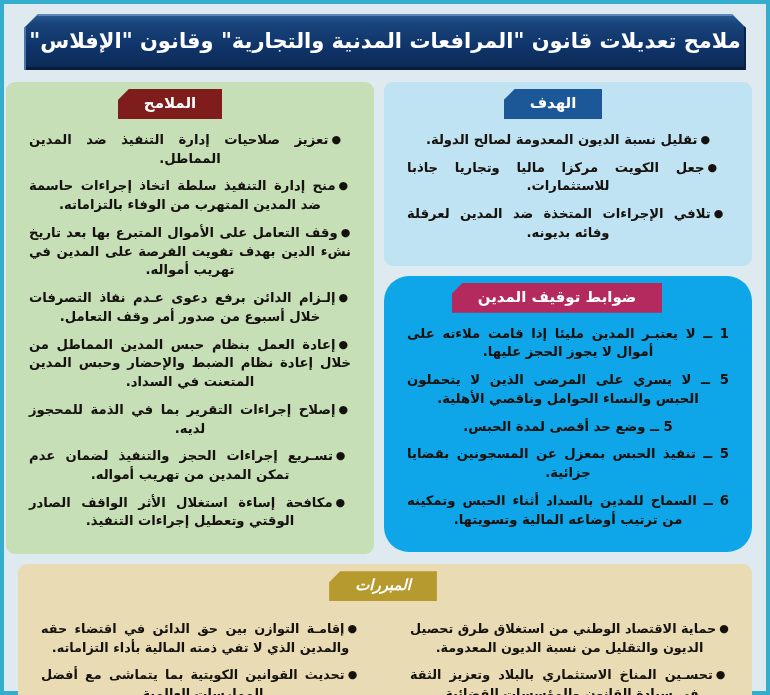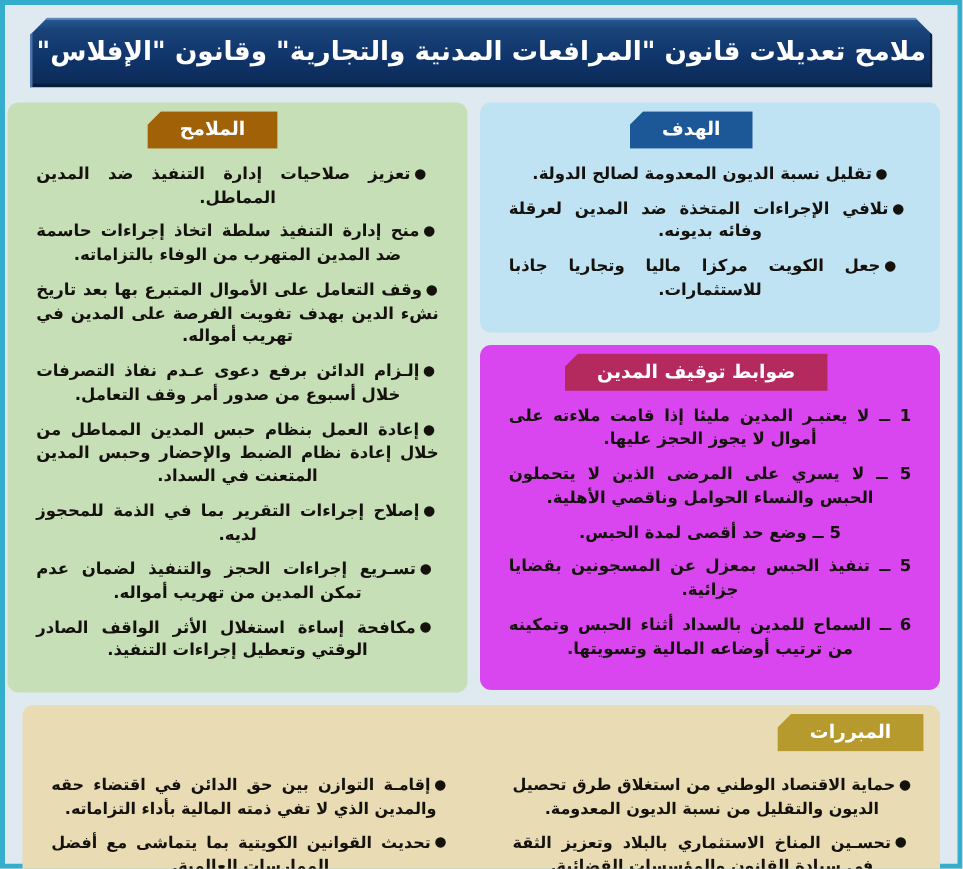--- a/index.html
+++ b/index.html
@@ -55,48 +55,48 @@
   .col-left{flex:0 0 368px;}
 
   .panel{
     border-radius:9px;
     padding:7px 9px 11px 9px;
     box-sizing:border-box;
     position:relative;
   }
   .panel.green{background:#c6dfb6;}
   .panel.blue{background:#bfe3f3;}
-  .panel.pink{background:#d946ef;}
+  .panel.pink{background:#0ea5e9;border-radius:25px;}
   .panel.tan{background:#e9dcb4;}
 
   .panel-head{
     display:flex;justify-content:center;
     margin-bottom:7px;
   }
   .tab{
     display:inline-block;
     color:#ffffff;
     font-weight:bold;
     font-size:15px;
     line-height:1;
     padding:7px 26px 8px 26px;
     -webkit-clip-path:polygon(0 0,100% 0,100% 100%,0 100%,0 9px);
     clip-path:polygon(11px 0,100% 0,100% 100%,0 100%,0 11px);
     white-space:nowrap;
   }
-  .tab.green{background:#a16207;text-align:center;}
+  .tab.green{background:#7f1d1d;text-align:center;}
   .tab.blue{background:#1c5897;}
   .tab.pink{background:#b42a5f;}
   .tab.tan{background:#b79a2e;}
 
   
   .panel.green .panel-head{justify-content:center;padding-right:40px;}
   .panel.blue  .panel-head{justify-content:center;padding-right:30px;}
   .panel.pink  .panel-head{justify-content:center;padding-right:22px;}
-  .panel.tan   .panel-head{justify-content:flex-start;padding-right:4px;}
+  .panel.tan   .panel-head{justify-content:center;padding-right:4px;font-style:italic;}
 
   ul.items{
     list-style:none;
     margin:12px;padding:0;
   }
   ul.items li{
     color:#15110d;
     font-size:13.2px;
     font-weight:bold;
     line-height:1.42;
@@ -136,22 +136,22 @@
   <div class="columns">
 
     <div class="col-right">
 
       <div class="panel blue">
         <div class="panel-head">
           <span class="tab blue">الهدف</span>
         </div>
         <ul class="items">
           <li><span class="bullet">●</span><span>تقليل نسبة الديون المعدومة لصالح الدولة.</span></li>
+          <li><span class="bullet">●</span><span>جعل الكويت مركزا ماليا وتجاريا جاذبا للاستثمارات.</span></li>
           <li><span class="bullet">●</span><span>تلافي الإجراءات المتخذة ضد المدين لعرقلة وفائه بديونه.</span></li>
-          <li><span class="bullet">●</span><span>جعل الكويت مركزا ماليا وتجاريا جاذبا للاستثمارات.</span></li>
         </ul>
       </div>
 
       <div class="panel pink">
         <div class="panel-head">
           <span class="tab pink">ضوابط توقيف المدين</span>
         </div>
         <ul class="items numbered">
           <li><span>1 ــ لا يعتبـر المدين مليئا إذا قامت ملاءته على أموال لا يجوز الحجز عليها.</span></li>
           <li><span>5 ــ لا يسري على المرضى الذين لا يتحملون الحبس والنساء الحوامل وناقصي الأهلية.</span></li>

